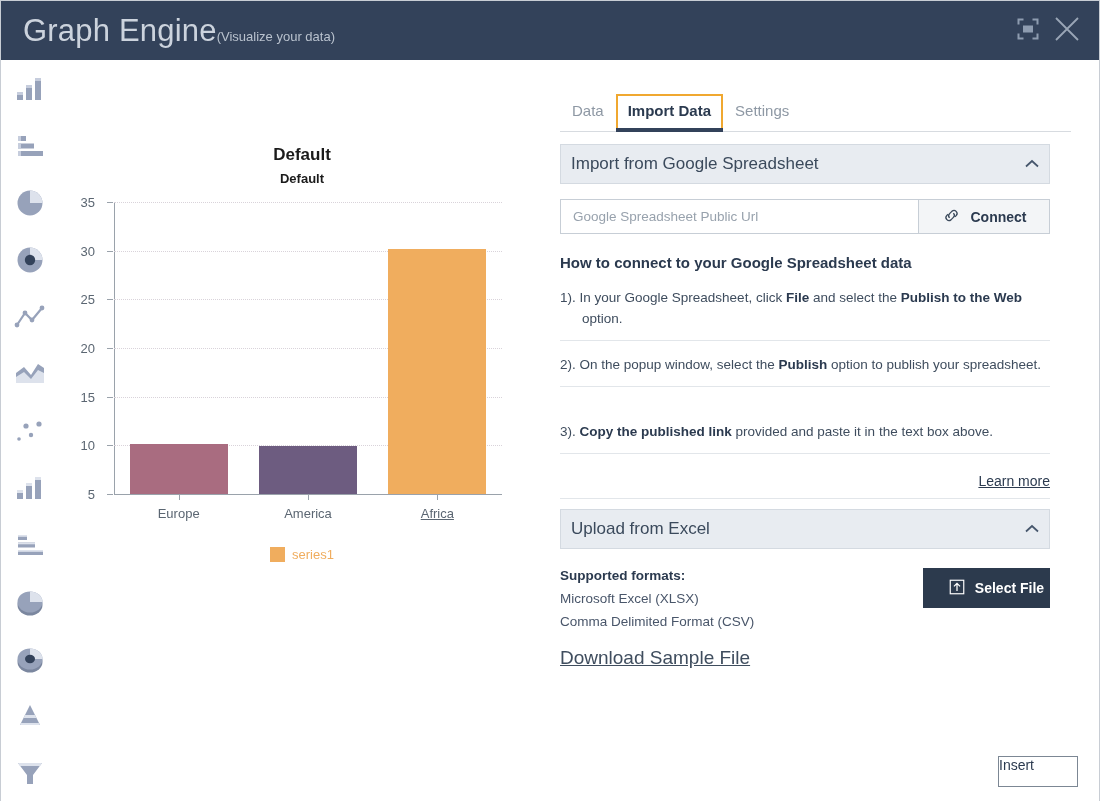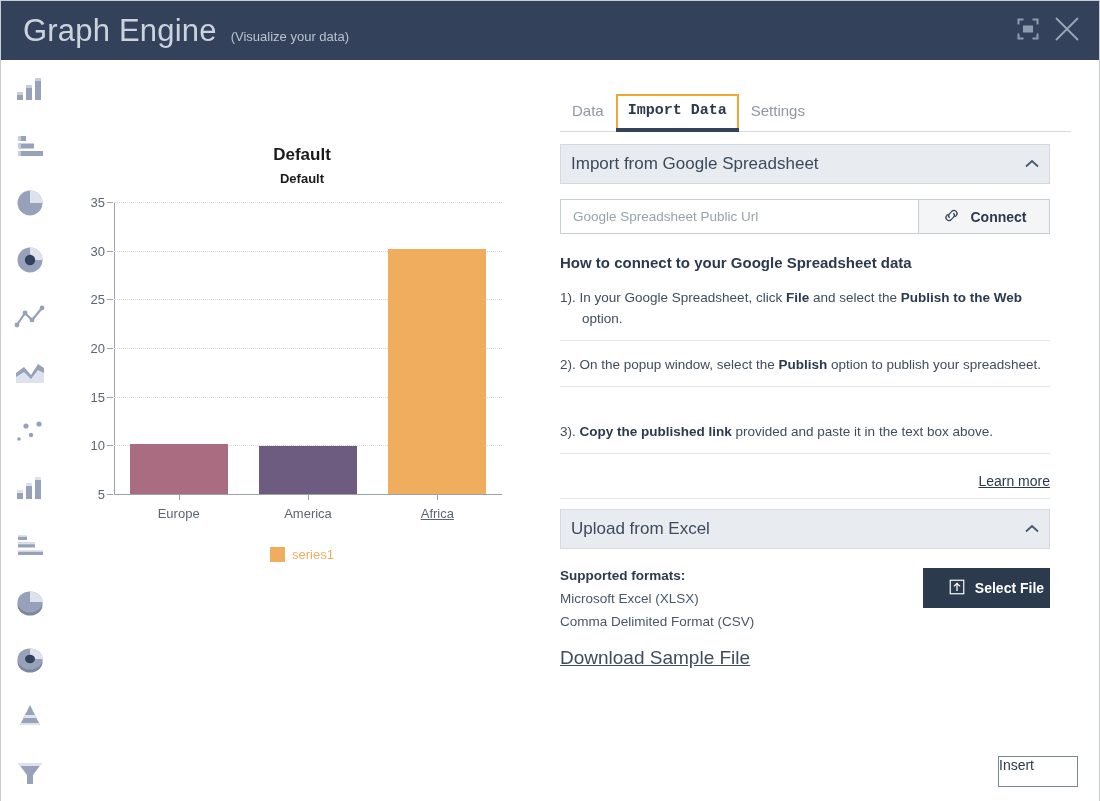--- a/index.html
+++ b/index.html
@@ -20,21 +20,21 @@
   #header {
     position: absolute; left: 0; top: 0; width: 1098px; height: 59px;
     background: #33425a;
     display: flex; align-items: center;
   }
   #header-left { display: flex; align-items: baseline; padding-left: 22px; }
   #app-title {
     color: #ccd3dd; font-size: 31px; font-weight: 300; letter-spacing: .2px;
   }
   #app-subtitle {
-    color: #b9c2ce; font-size: 13px; margin-left: 14px; font-weight: 400;
+    color: #b9c2ce; font-size: 13px; font-weight: 400;
   }
   #header-right {
     margin-left: auto; display: flex; align-items: center; gap: 10px; padding-right: 16px;
   }
   .hdr-icon { cursor: pointer; display: block; }
 
   
   #sidebar {
     position: absolute; left: 0; top: 59px; width: 57px; height: 741px;
     background: #ffffff;
@@ -60,21 +60,21 @@
     font-size: 17px; font-weight: bold; color: #1b1b1b;
   }
   #chart-subtitle {
     position: absolute; top: 111px; left: 0; width: 488px; text-align: center;
     font-size: 13px; font-weight: bold; color: #1b1b1b;
   }
   #plot {
     position: absolute; left: 56px; top: 142px; width: 388px; height: 292px;
   }
   .ytick {
-    position: absolute; right: 100%; margin-right: 9px;
+    position: absolute; right: 100%; margin-right: 19px;
     font-size: 13px; color: #5b6672; transform: translateY(-50%);
     white-space: nowrap;
   }
   .gridline {
     position: absolute; left: 0; width: 100%; height: 0;
     border-top: 1px dotted #d9d3da;
   }
   .ytickmark {
     position: absolute; right: 100%; margin-right: 1px; width: 6px; height: 0;
     border-top: 1px solid #9aa2ab;
@@ -114,21 +114,20 @@
     display: flex; align-items: flex-end; border-bottom: 1px solid #d7dbe0;
   }
   .tab {
     font-size: 15px; color: #8e98a4; padding: 6px 10px 10px 10px; cursor: pointer;
     background: transparent; border: 2px solid transparent; position: relative;
   }
   .tab.active {
     color: #2b3a4f; font-weight: bold;
     border: 2px solid #f0a830;
     background: #ffffff;
-    font-family: Liberation Mono, monospace;
   }
   .tab.active::after {
     content: ""; position: absolute; left: -2px; right: -2px; bottom: -3px;
     height: 4px; background: #33425a;
   }
 
   .accordion-head {
     position: absolute; left: 14px; width: 490px; height: 40px;
     background: #e8ecf1; border: 1px solid #d4dae1;
     display: flex; align-items: center; padding: 0 10px; cursor: pointer;

